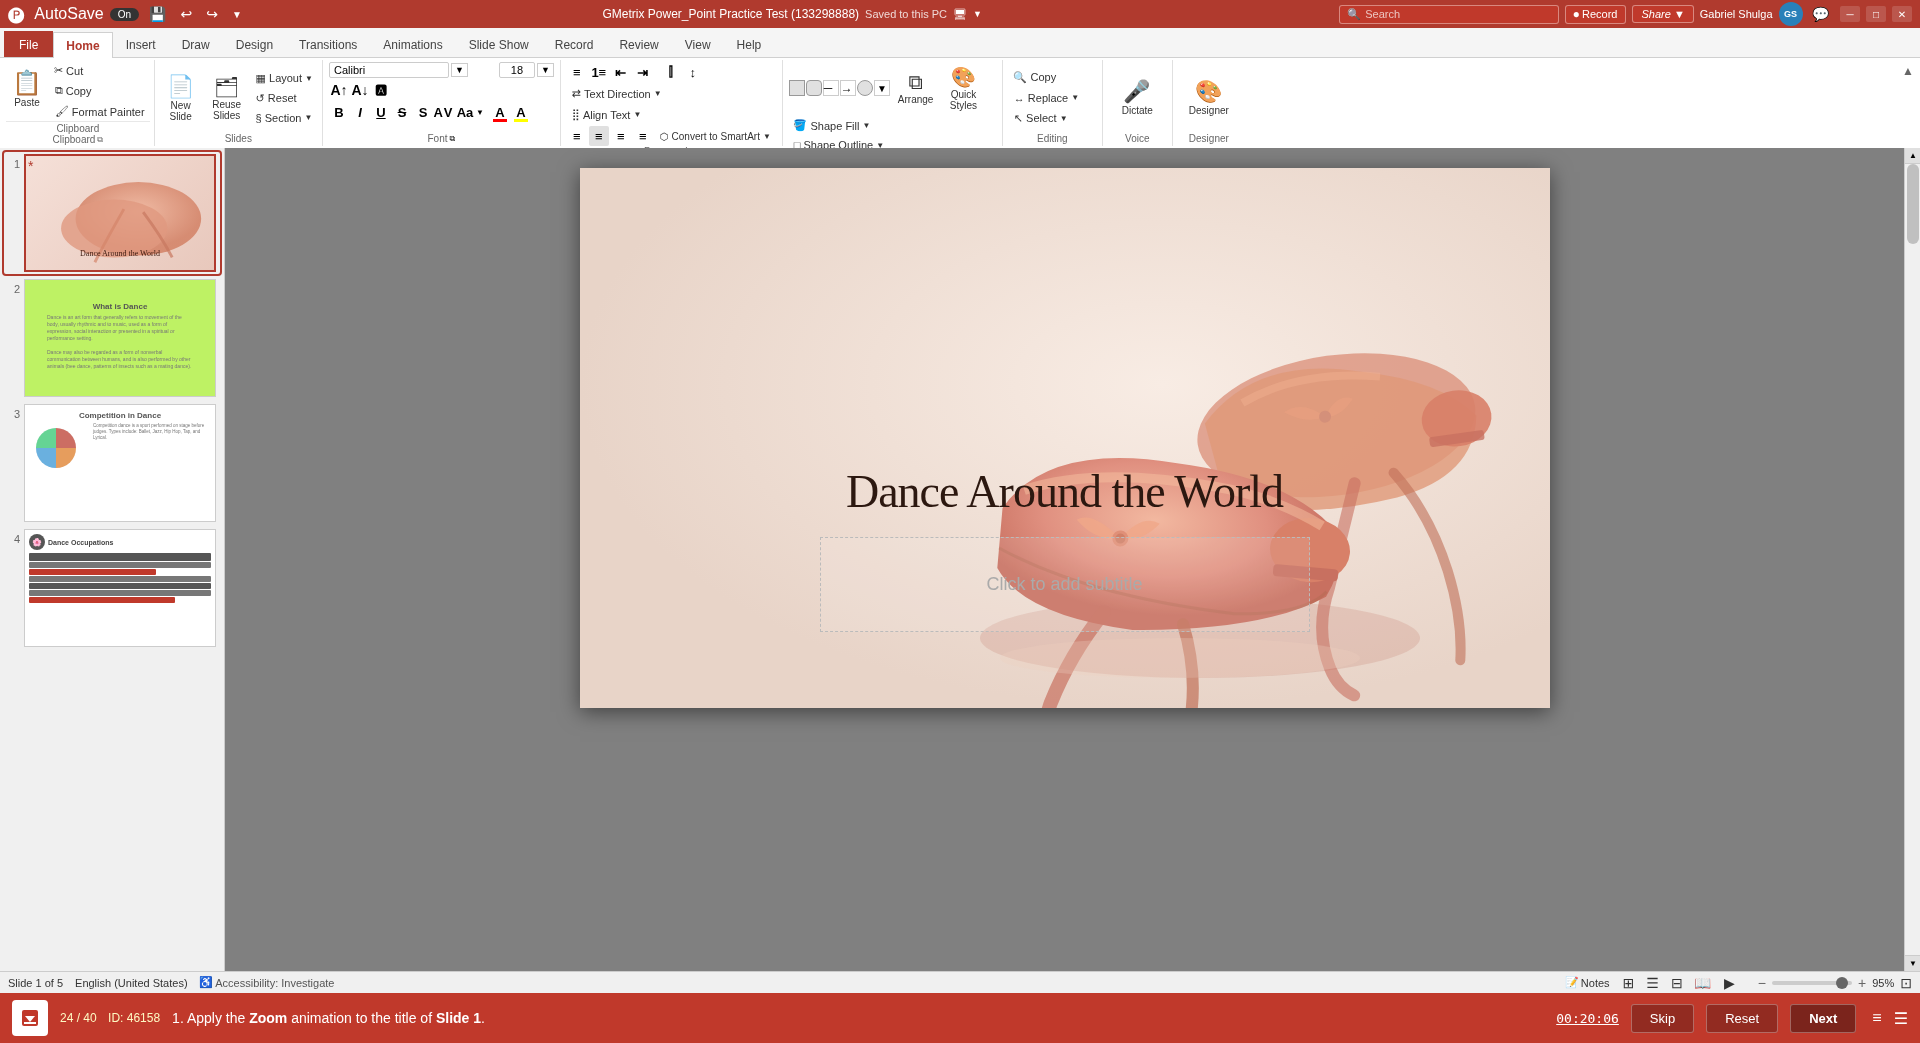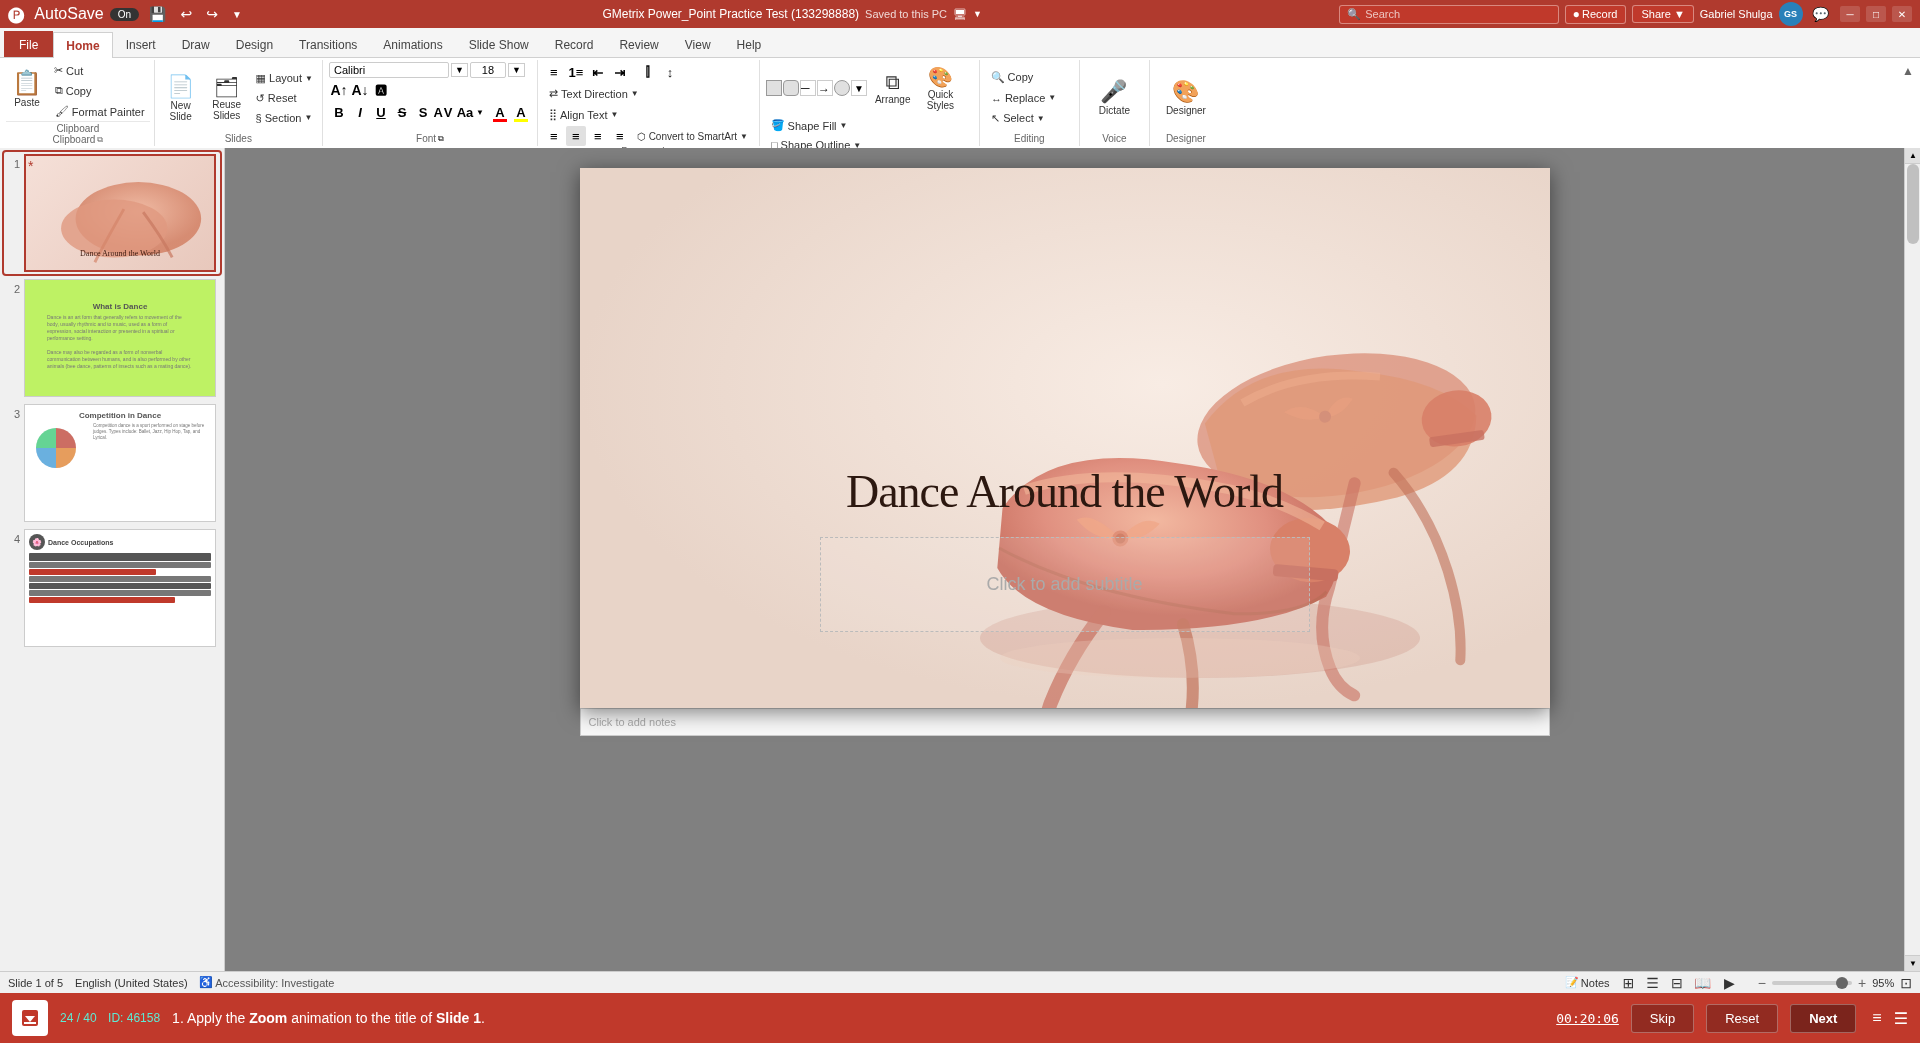--- a/index.html
+++ b/index.html
@@ -61,21 +61,21 @@
 
     <div style="background:#c0392b; border:1px solid rgba(255,255,255,0.4); border-radius:3px; padding:2px 8px; display:flex; align-items:center; gap:4px; width:220px; cursor:text;">
       <span>🔍</span>
       <span style="color:rgba(255,255,255,0.7); font-size:11px;">Search</span>
     </div>
 
     <div style="background:#c0392b; border:1px solid rgba(255,255,255,0.4); border-radius:3px; padding:2px 8px; font-size:11px; cursor:pointer; display:flex; align-items:center; gap:3px;">
       <span>⏺</span>
       <span>Record</span>
     </div>
-    <div style="background:#c0392b; border:1px solid rgba(255,255,255,0.4); border-radius:3px; padding:2px 8px; font-size:11px; cursor:pointer;">
+    <div style="background:#c0392b; border:1px solid rgba(255,255,255,0.4); border-radius:3px; padding:2px 8px; font-size:11px; cursor:pointer;font-style:italic;">
       <span>Share ▼</span>
     </div>
     <div style="font-size:11px;">Gabriel Shulga</div>
     <div style="width:24px; height:24px; border-radius:50%; background:#2980b9; color:white; font-size:9px; font-weight:bold; display:flex; align-items:center; justify-content:center;">
       <span>GS</span>
     </div>
     <div class="qat-btn">💬</div>
 
     <div class="win-btn">─</div>
     <div class="win-btn">□</div>
@@ -160,21 +160,21 @@
         </div>
         <div style="display:flex; align-items:center; justify-content:center;">
           <span style="font-size:10px; color:#666;">Slides</span>
         </div>
       </div>
 
       <div style="display:flex; flex-direction:column; border-right:1px solid #e0e0e0; padding:2px 6px; min-width:160px;">
         <div style="display:flex; gap:2px; margin-bottom:2px; align-items:center;">
           <input type="text" value="Calibri" style="border: 1px solid rgb(204, 204, 204); border-radius: 2px; padding: 1px 4px; font-size: 11px; width: 120px; background: rgb(255, 255, 255);">
           <span style="font-size:9px; cursor:pointer; border:1px solid #ccc; padding:1px 3px; background:#fff;">▼</span>
-          <input type="text" value="18" style="border: 1px solid rgb(204, 204, 204); border-radius: 2px; padding: 1px 4px; font-size: 11px; width: 36px; background: rgb(255, 255, 255); text-align: center;">
+          <input type="text" value="18" style="border: 1px solid rgb(204, 204, 204); border-radius: 2px; padding: 1px 4px; font-size: 11px; width: 36px; background: rgb(255, 255, 255); text-align: center; margin-left: 29px;">
           <span style="font-size:9px; cursor:pointer; border:1px solid #ccc; padding:1px 3px; background:#fff;">▼</span>
         </div>
         <div style="display:flex; gap:1px; align-items:center; margin-bottom:2px;">
           <div class="format-icon" style="font-size:14px; font-weight:bold;">A↑</div>
           <div class="format-icon" style="font-size:14px;">A↓</div>
           <div class="format-icon" style="font-size:13px;">🅰</div>
         </div>
         <div style="display:flex; gap:1px; align-items:center;">
           <div class="format-icon" style="font-weight:bold;">B</div>
           <div class="format-icon" style="font-style:italic;">I</div>
@@ -493,23 +493,20 @@
               <ellipse cx="600" cy="490" rx="180" ry="20" fill="#f0d0c0" opacity="0.3"></ellipse>
             </svg>
 
             <div style="position:absolute; top:55%; left:50%; transform:translateX(-50%); font-size:46px; font-weight:400; color:#2c1810; font-family:Georgia,serif; white-space:nowrap; text-align:center; letter-spacing:-1px;">Dance Around the World</div>
 
             <div style="position:absolute; bottom:14%; left:50%; transform:translateX(-50%); width:490px; height:95px; border:1px dashed #bbb; display:flex; align-items:center; justify-content:center; cursor:text; background:rgba(255,255,255,0.1);">
               <span style="color:#aaa; font-size:18px;">Click to add subtitle</span>
             </div>
           </div>
 
-          <div style="width:970px; height:28px; background:#f8f8f8; border:1px solid #ccc; margin-top:0; display:flex; align-items:center; padding:0 8px; font-size:11px; color:#aaa; cursor:text; flex-shrink:0;">
-            <span>Click to add notes</span>
-          </div>
         </div>
 
         <div style="width:16px; background:#f0f0f0; border-left:1px solid #ccc; display:flex; flex-direction:column; flex-shrink:0;">
           <div style="width:16px; height:16px; background:#e0e0e0; display:flex; align-items:center; justify-content:center; font-size:8px; cursor:pointer; border-bottom:1px solid #ccc;">▲</div>
           <div style="flex:1; background:#f0f0f0; position:relative; cursor:pointer;">
             <div style="width:12px; background:#c0c0c0; border-radius:6px; position:absolute; top:0; left:2px; height:80px; cursor:pointer;"></div>
           </div>
           <div style="width:16px; height:16px; background:#e0e0e0; display:flex; align-items:center; justify-content:center; font-size:8px; cursor:pointer; border-top:1px solid #ccc;">▼</div>
         </div>
       </div>
@@ -547,21 +544,21 @@
   </div>
 
   <div id="taskbar" style="height:50px; background:#c0392b; display:flex; align-items:center; padding:4px 12px; gap:12px;">
     <div style="width:36px; height:36px; background:#fff; border-radius:4px; display:flex; align-items:center; justify-content:center; flex-shrink:0;">
       <svg width="20" height="20" viewBox="0 0 20 20">
         <rect x="2" y="2" width="16" height="16" rx="2" fill="#c0392b"></rect>
         <polygon points="10,14 5,8 15,8" fill="white"></polygon>
         <rect x="4" y="14" width="12" height="2" fill="white"></rect>
       </svg>
     </div>
-    <div style="color:#5eead4; font-size:12px; white-space:nowrap;">
+    <div style="color:#fef9c3; font-size:12px; white-space:nowrap;">
       <span>24 / 40</span>
       <span style="margin-left:8px;">ID: 46158</span>
     </div>
     <div style="color:white; font-size:14px; flex:1;">1. Apply the <strong>Zoom</strong> animation to the title of <strong>Slide 1</strong>.</div>
     <div style="color:white; font-size:13px; font-family:monospace; white-space:nowrap;text-decoration:underline;">00:20:06</div>
     <div style="background:#922b21; border:1px solid rgba(255,255,255,0.3); color:white; padding:6px 18px; border-radius:3px; cursor:pointer; font-size:13px;">
       <span>Skip</span>
     </div>
     <div style="background:#922b21; border:1px solid rgba(255,255,255,0.3); color:white; padding:6px 18px; border-radius:3px; cursor:pointer; font-size:13px;">
       <span>Reset</span>

